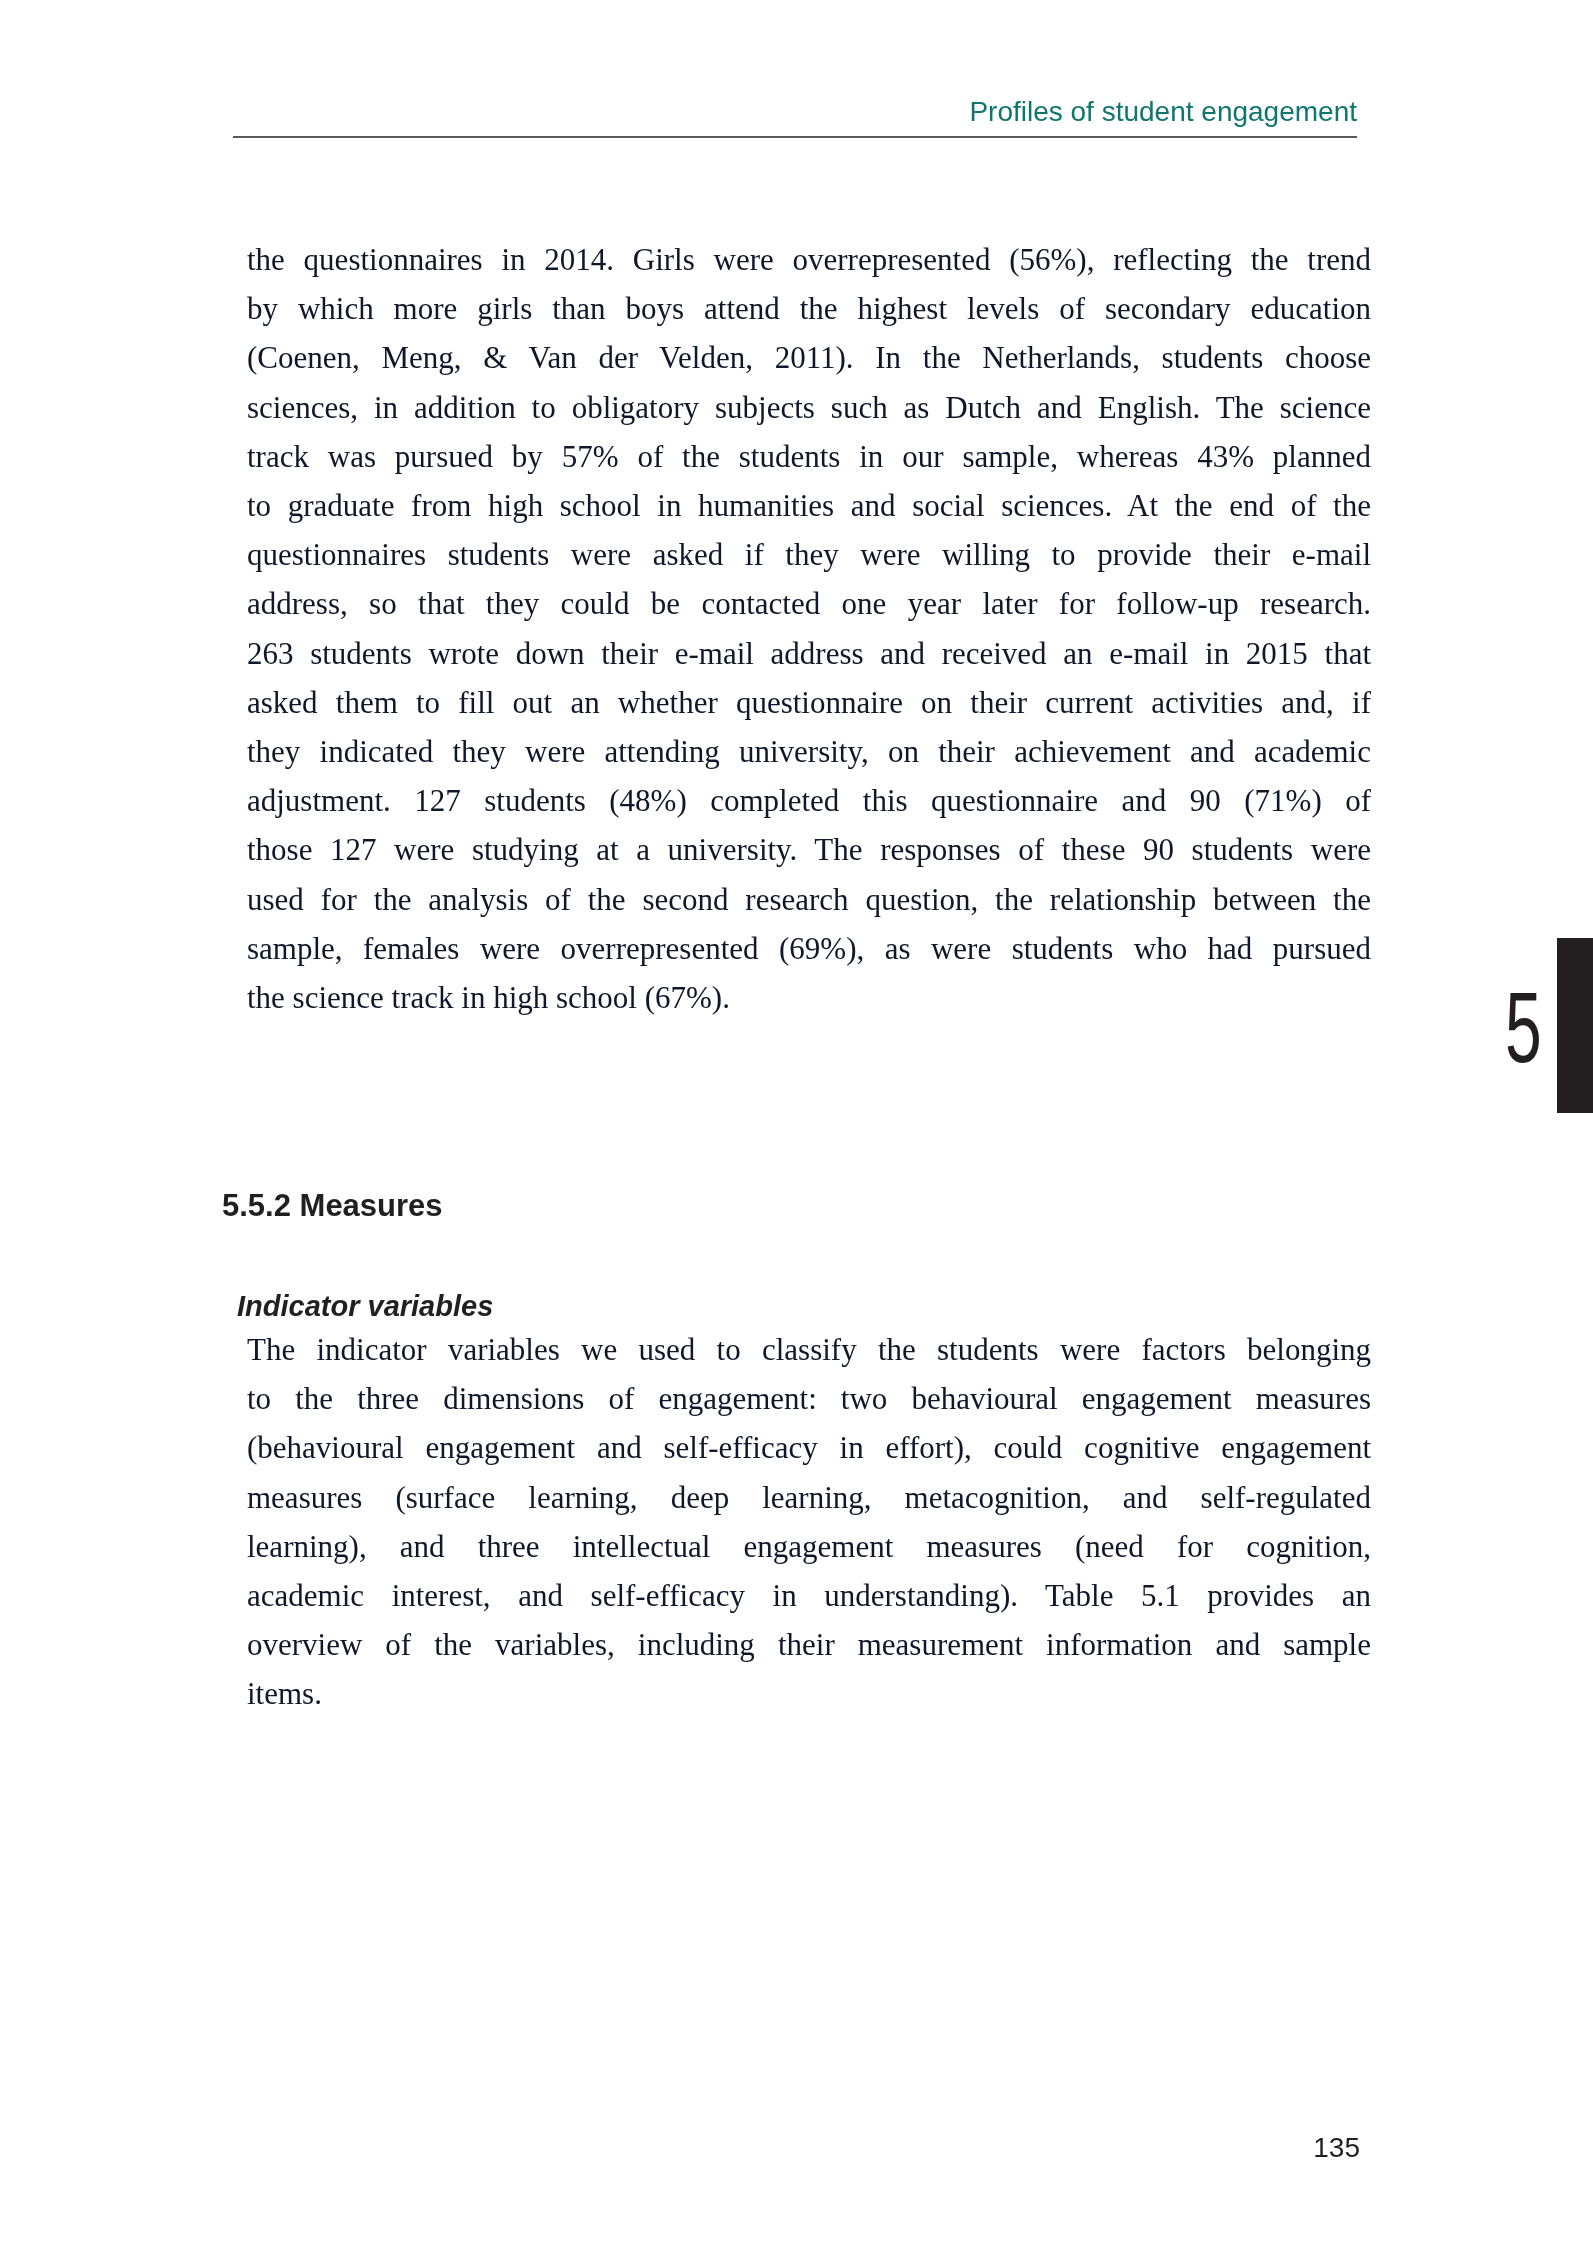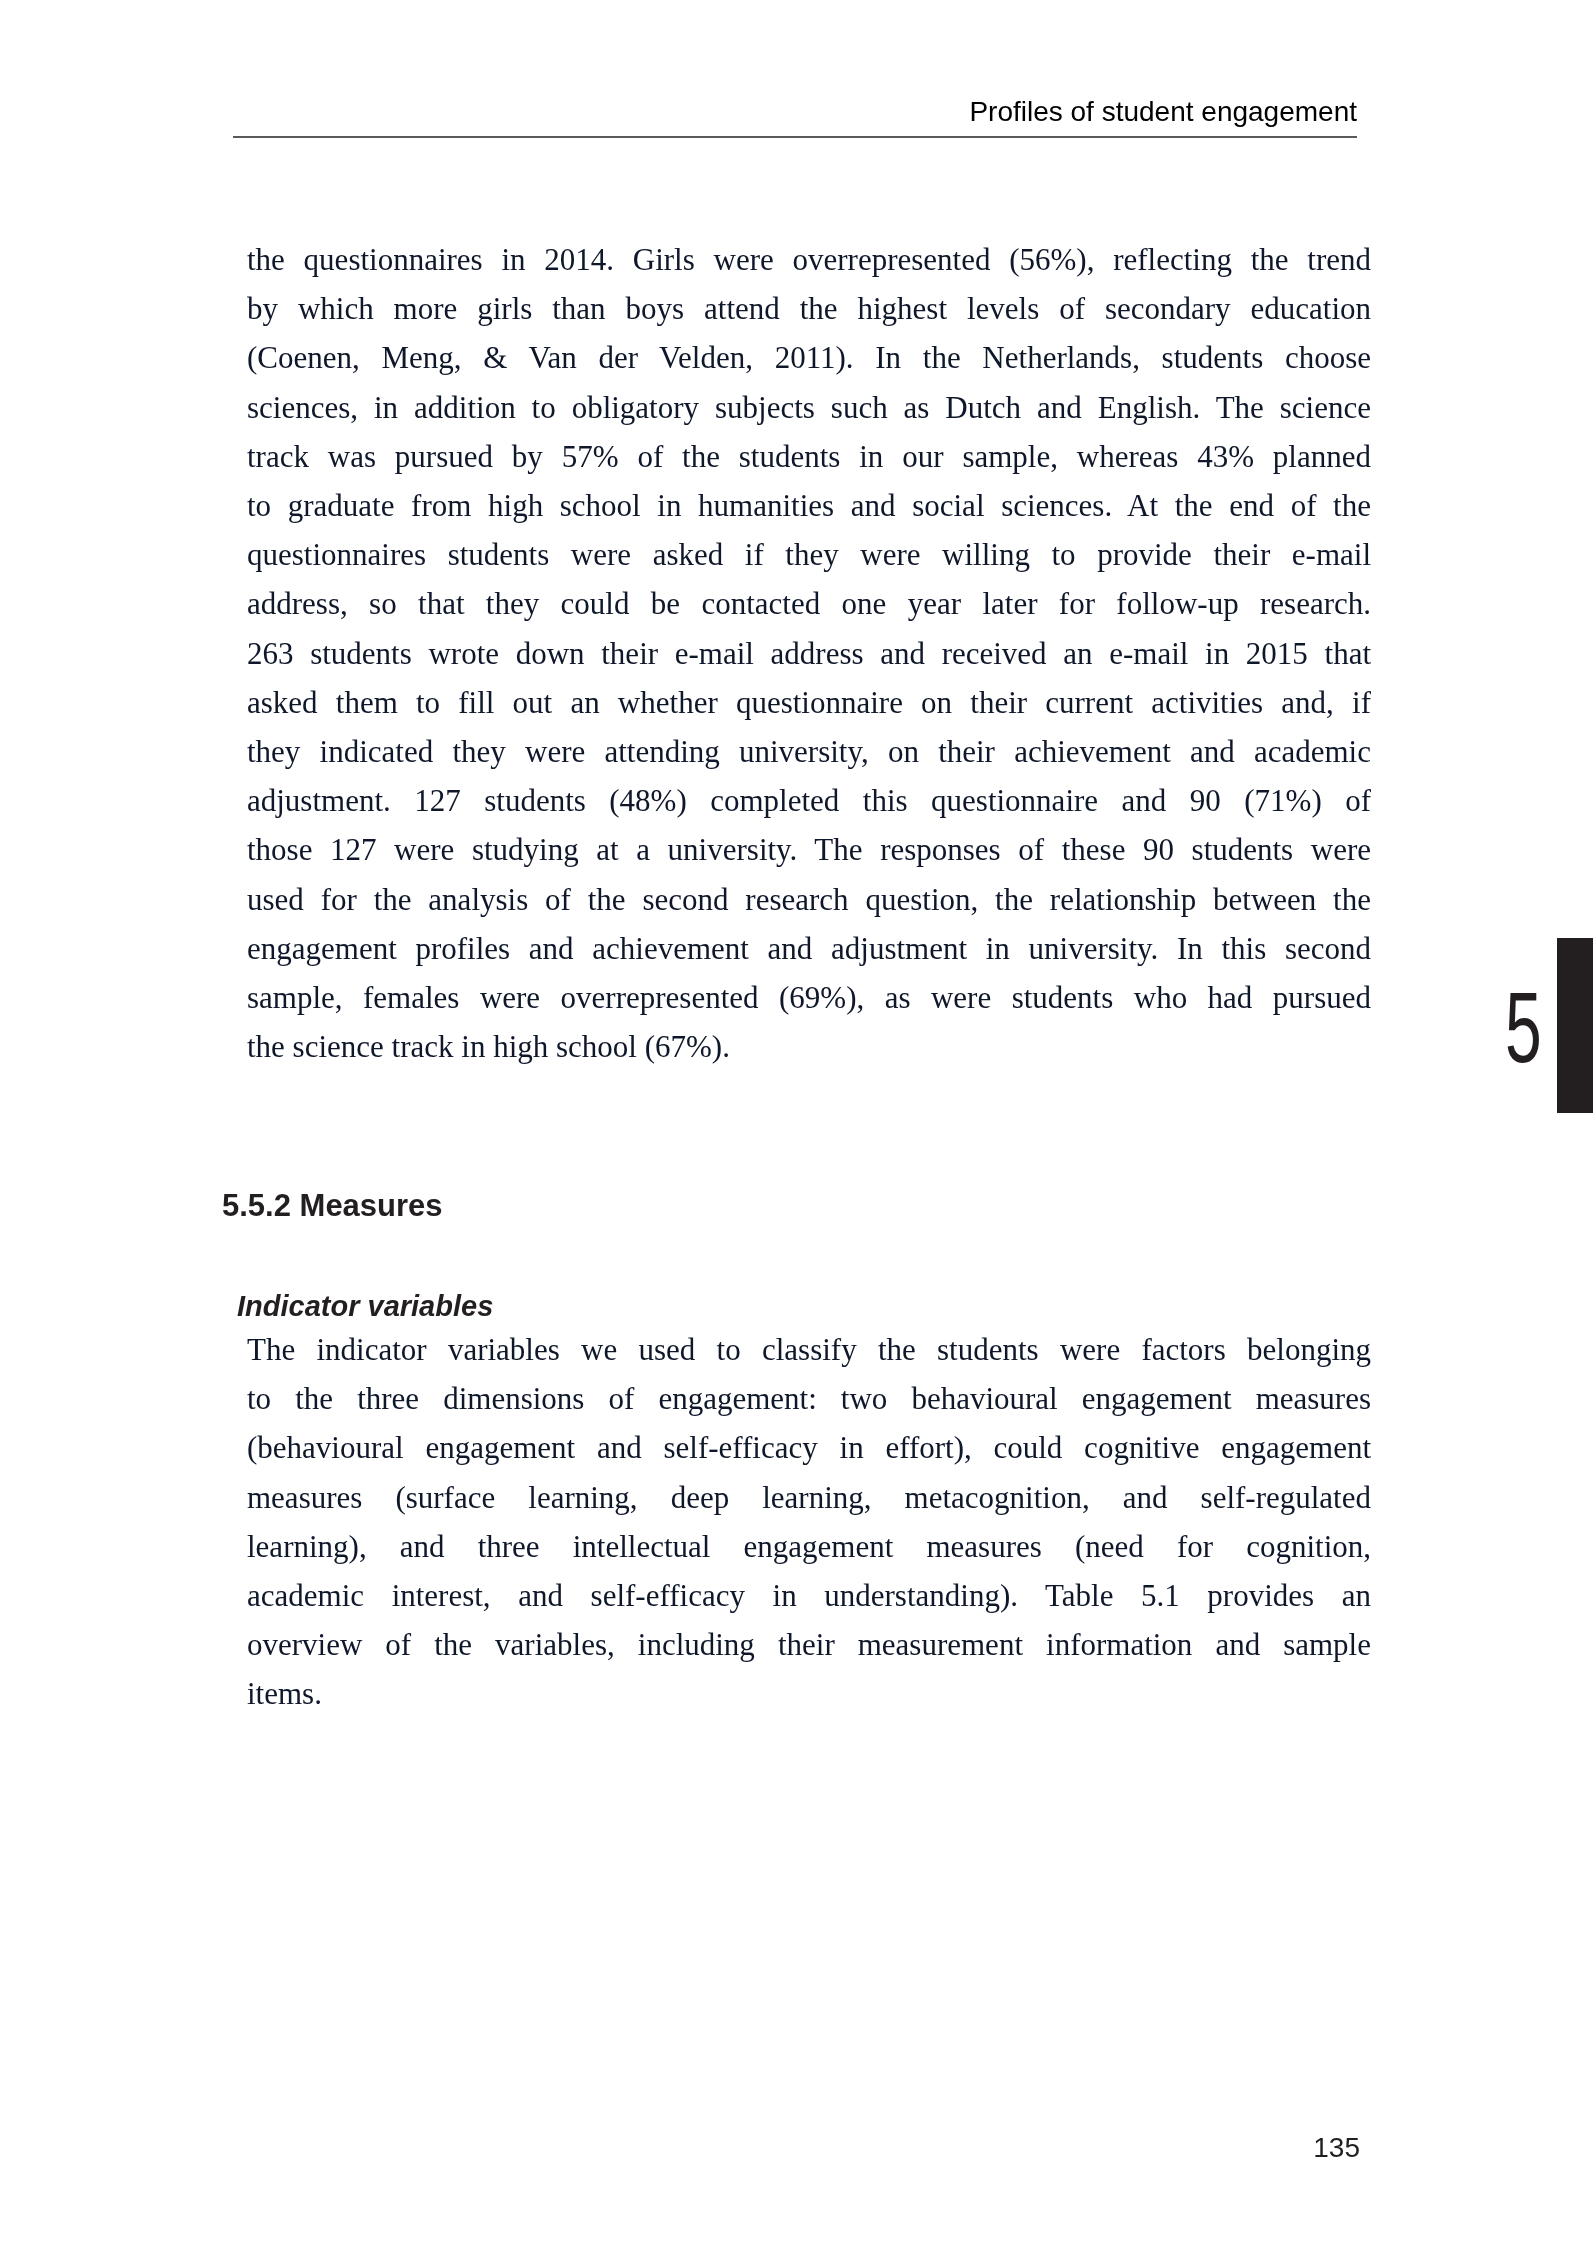--- a/index.html
+++ b/index.html
@@ -17,21 +17,21 @@
   }
 
   
   .running-title {
     position: absolute;
     top: 95px;
     right: 236px;
     font-family: "Liberation Sans", sans-serif;
     font-size: 28px;
     line-height: 1.2;
-    color: #000000;
+    color: #0f766e;
     white-space: nowrap;
   }
   .header-rule {
     position: absolute;
     top: 136px;
     left: 233px;
     width: 1124px;
     height: 2px;
     background: #5a5a5c;
   }
@@ -136,21 +136,20 @@
       <div class="line">track was pursued by 57% of the students in our sample, whereas 43% planned</div>
       <div class="line">to graduate from high school in humanities and social sciences. At the end of the</div>
       <div class="line">questionnaires students were asked if they were willing to provide their e-mail</div>
       <div class="line">address, so that they could be contacted one year later for follow-up research.</div>
       <div class="line">263 students wrote down their e-mail address and received an e-mail in 2015 that</div>
       <div class="line">asked them to fill out an whether questionnaire on their current activities and, if</div>
       <div class="line">they indicated they were attending university, on their achievement and academic</div>
       <div class="line">adjustment. 127 students (48%) completed this questionnaire and 90 (71%) of</div>
       <div class="line">those 127 were studying at a university. The responses of these 90 students were</div>
       <div class="line">used for the analysis of the second research question, the relationship between the</div>
-      <div class="line">engagement profiles and achievement and adjustment in university. In this second</div>
       <div class="line">sample, females were overrepresented (69%), as were students who had pursued</div>
       <div class="line">the science track in high school (67%).</div>
     </section>
 
   <h2 class="section-heading">5.5.2 Measures</h2>
 
   <h3 class="subsection-heading">Indicator variables</h3>
 
   <section class="para para-2">
       <div class="line">The indicator variables we used to classify the students were factors belonging</div>

